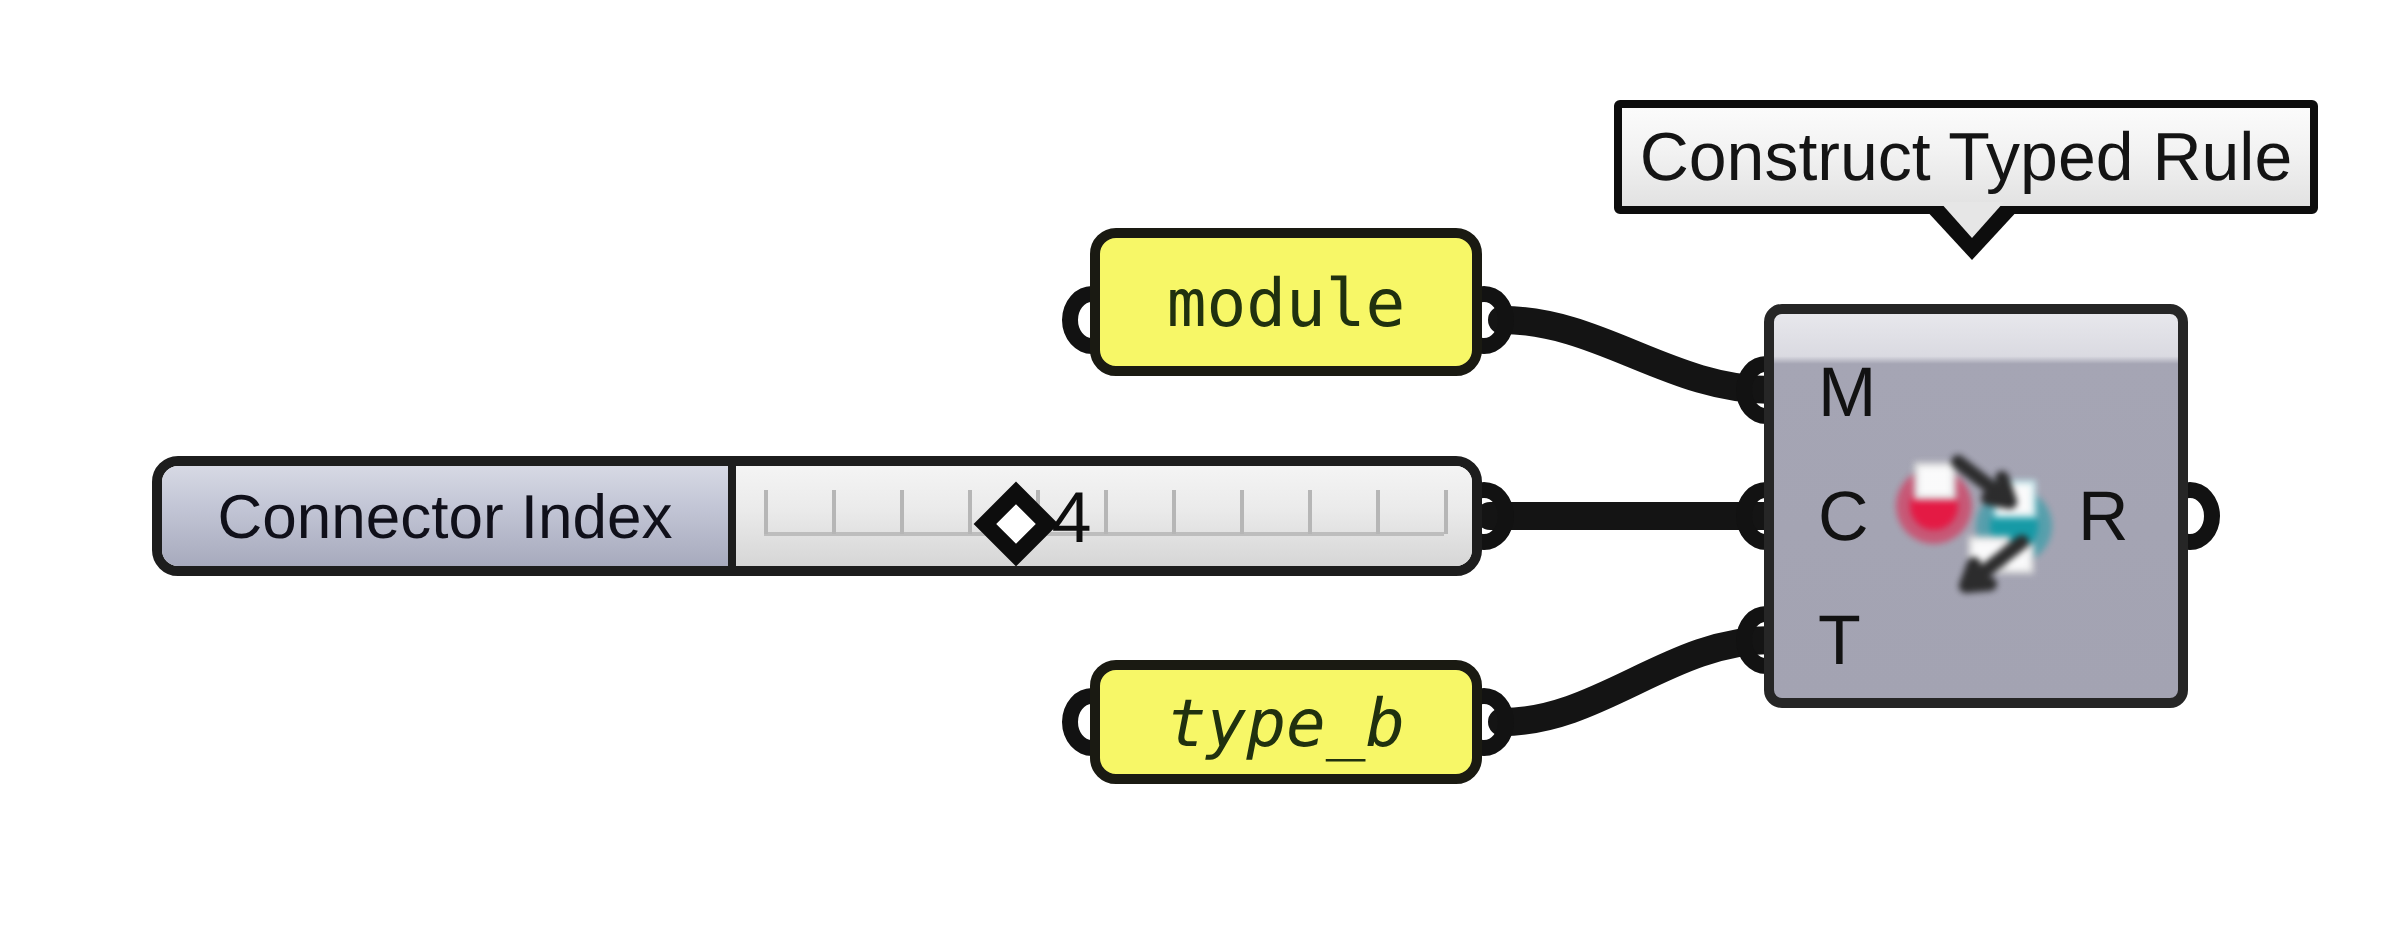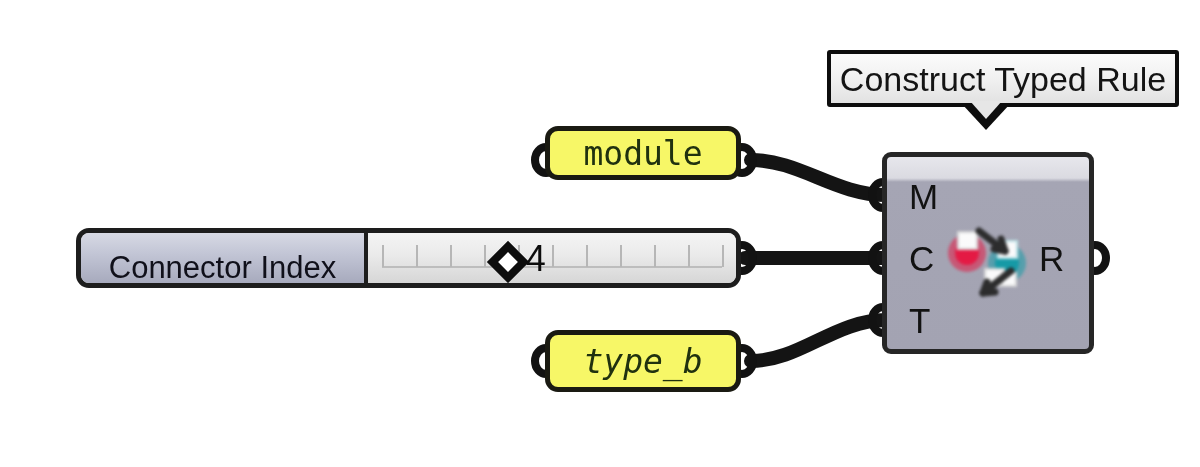--- a/index.html
+++ b/index.html
@@ -33,21 +33,20 @@
     top: 50px;
     width: 352px;
     height: 57px;
     box-sizing: border-box;
     border: 4px solid #0d0d0d;
     border-radius: 3px;
     background: linear-gradient(to bottom, #fbfbfb 0%, #f2f2f2 45%, #e2e2e2 100%);
     display: flex;
     align-items: center;
     justify-content: center;
-    margin-left: 20px;
   }
   #tooltip-label {
     font-size: 34px;
     color: #141414;
     line-height: 1;
     white-space: nowrap;
     letter-spacing: 0px;
   }
   .tip-arrow-outer {
     position: absolute;
@@ -93,23 +92,23 @@
   }
   .param-label {
     font-family: "DejaVu Sans Mono", "Liberation Mono", monospace;
     font-size: 33px;
     color: #20310f;
     line-height: 1;
     white-space: nowrap;
   }
   #param-module {
     left: 545px;
-    top: 126px;
+    top: 114px;
     width: 196px;
-    height: 54px;
+    height: 74px;
   }
   #param-type {
     left: 545px;
     top: 330px;
     width: 196px;
     height: 62px;
     font-style: italic;
   }
   
   #slider {
@@ -126,21 +125,21 @@
     overflow: hidden;
     z-index: 3;
   }
   #slider-name {
     width: 287px;
     height: 100%;
     box-sizing: border-box;
     border-right: 4px solid #1d1d1d;
     background: linear-gradient(to bottom, #d7d9e4 0%, #c3c6d6 40%, #a7aabd 100%);
     display: flex;
-    align-items: flex-end;
+    align-items: center;
     justify-content: center;
     flex: 0 0 auto;
   }
   #slider-name-label {
     font-size: 31px;
     color: #10101a;
     line-height: 1;
     white-space: nowrap;
   }
   #slider-track {

